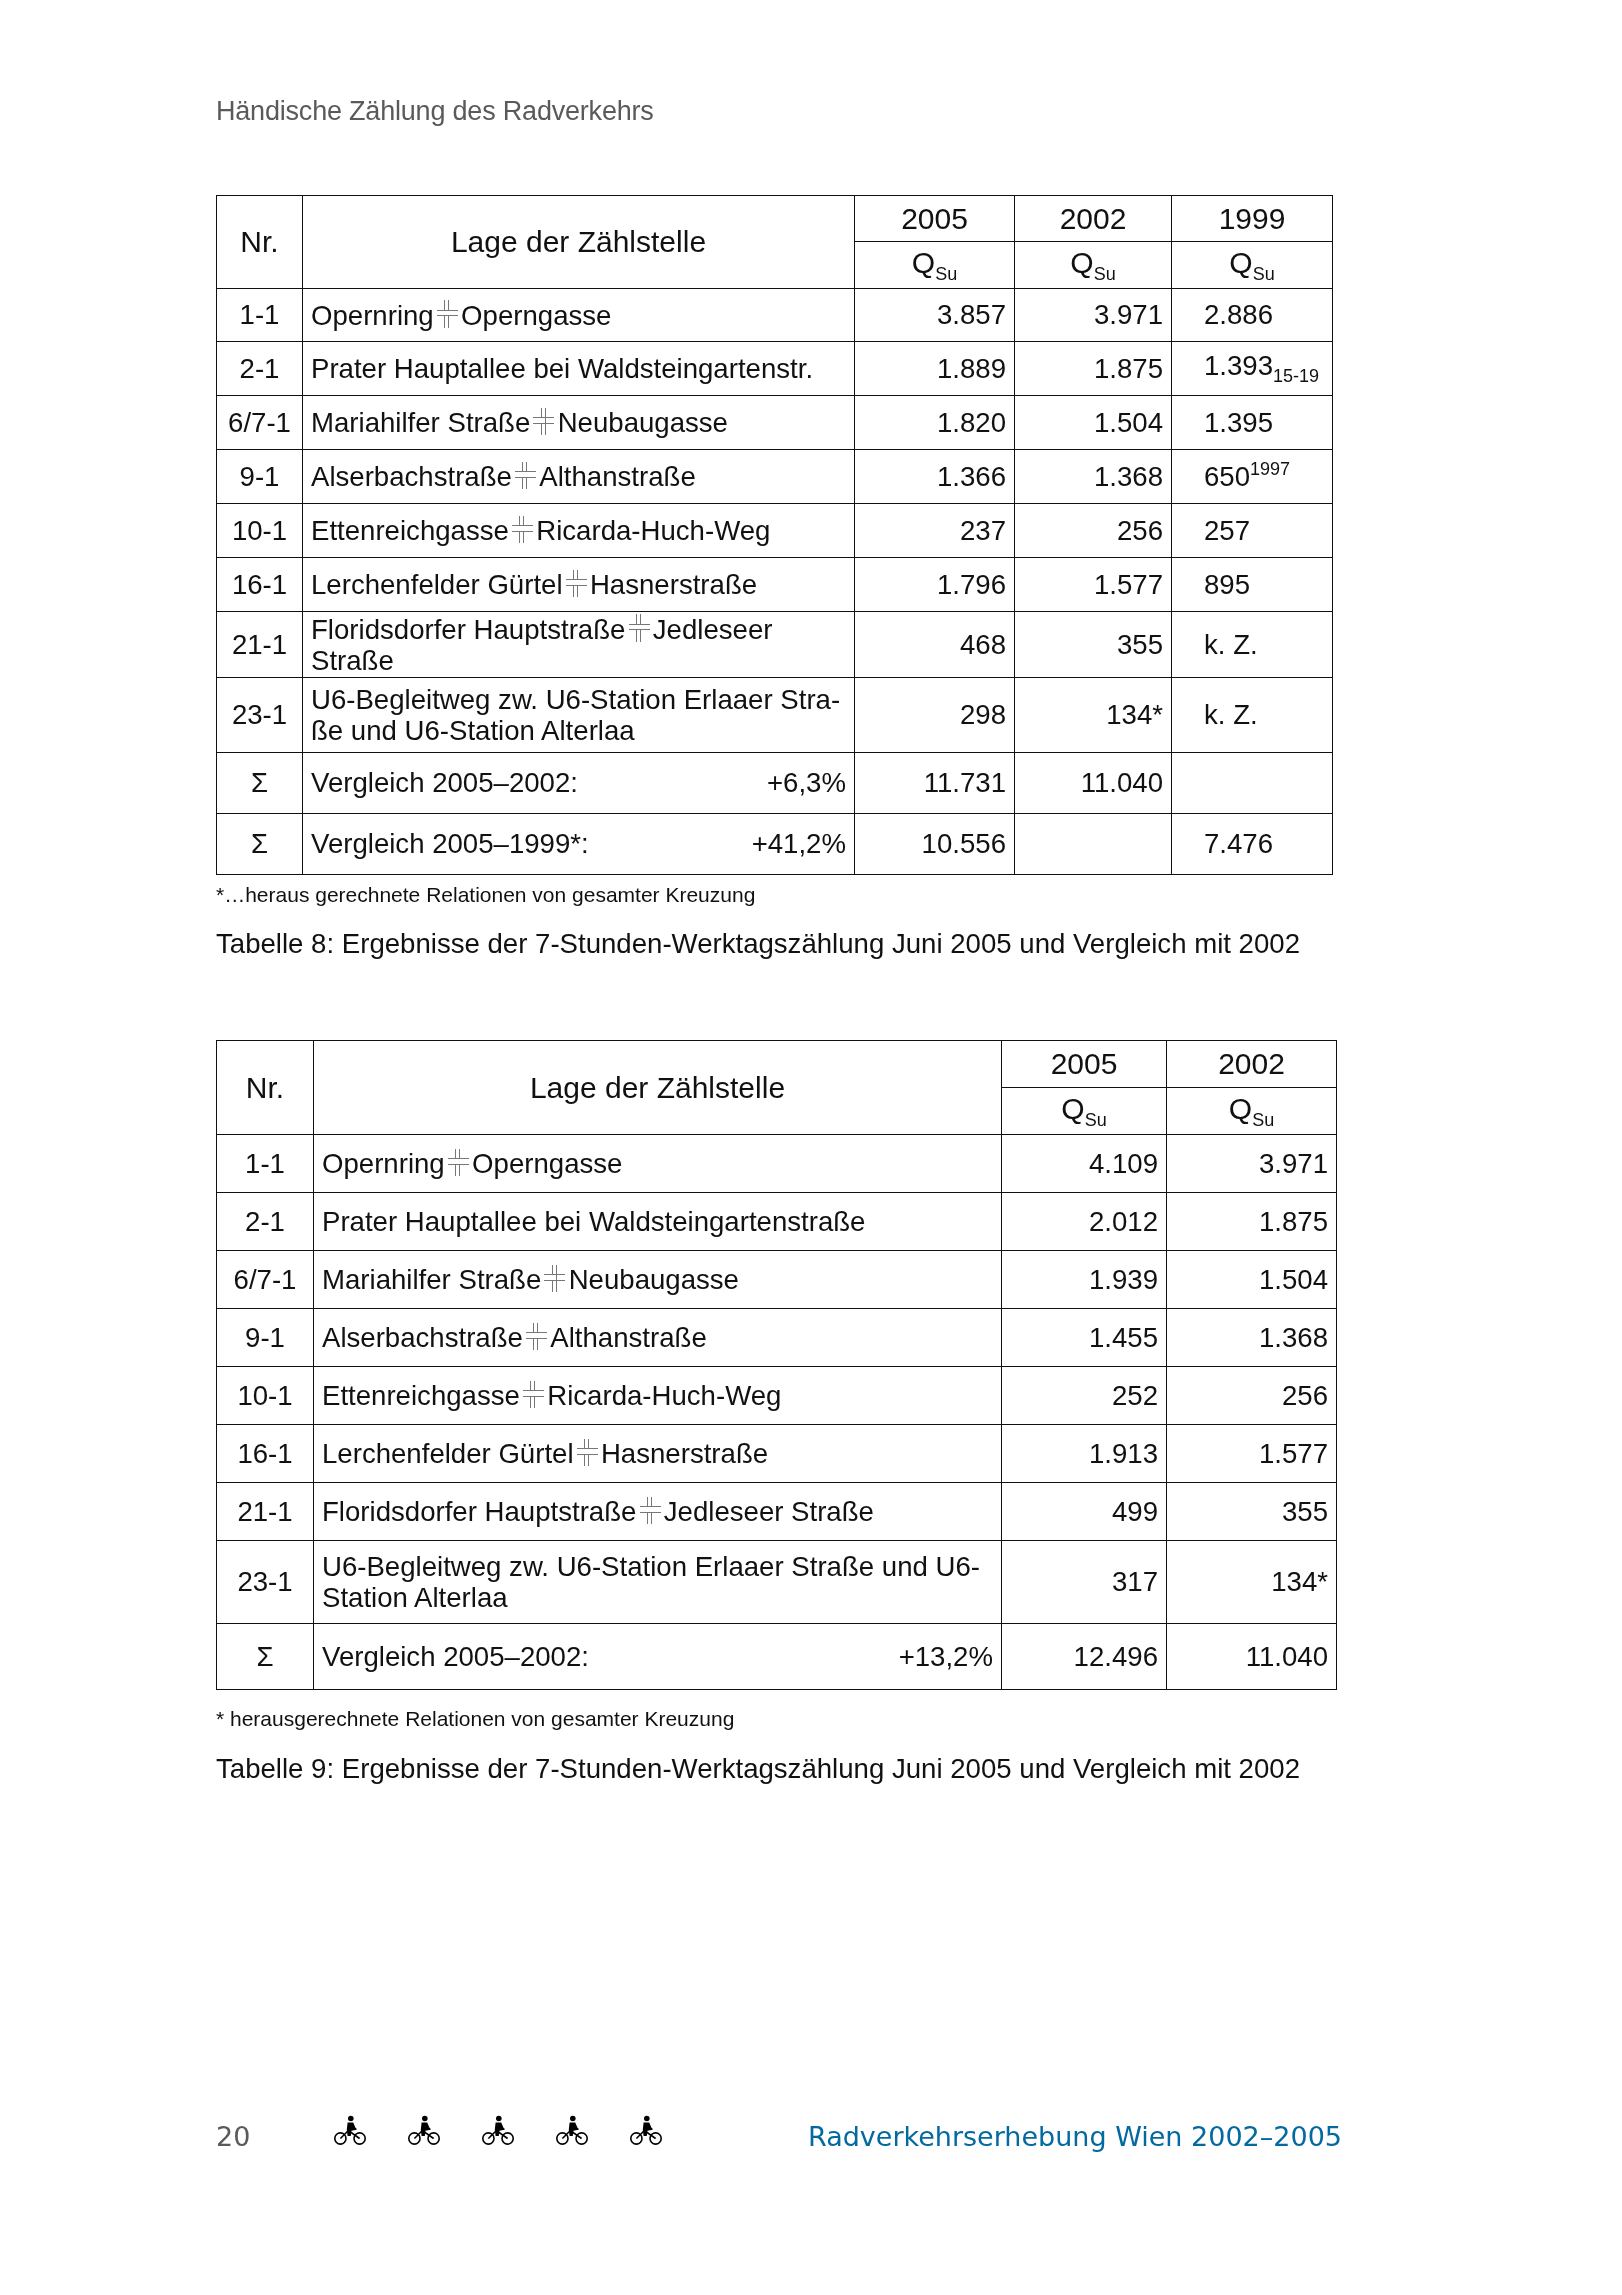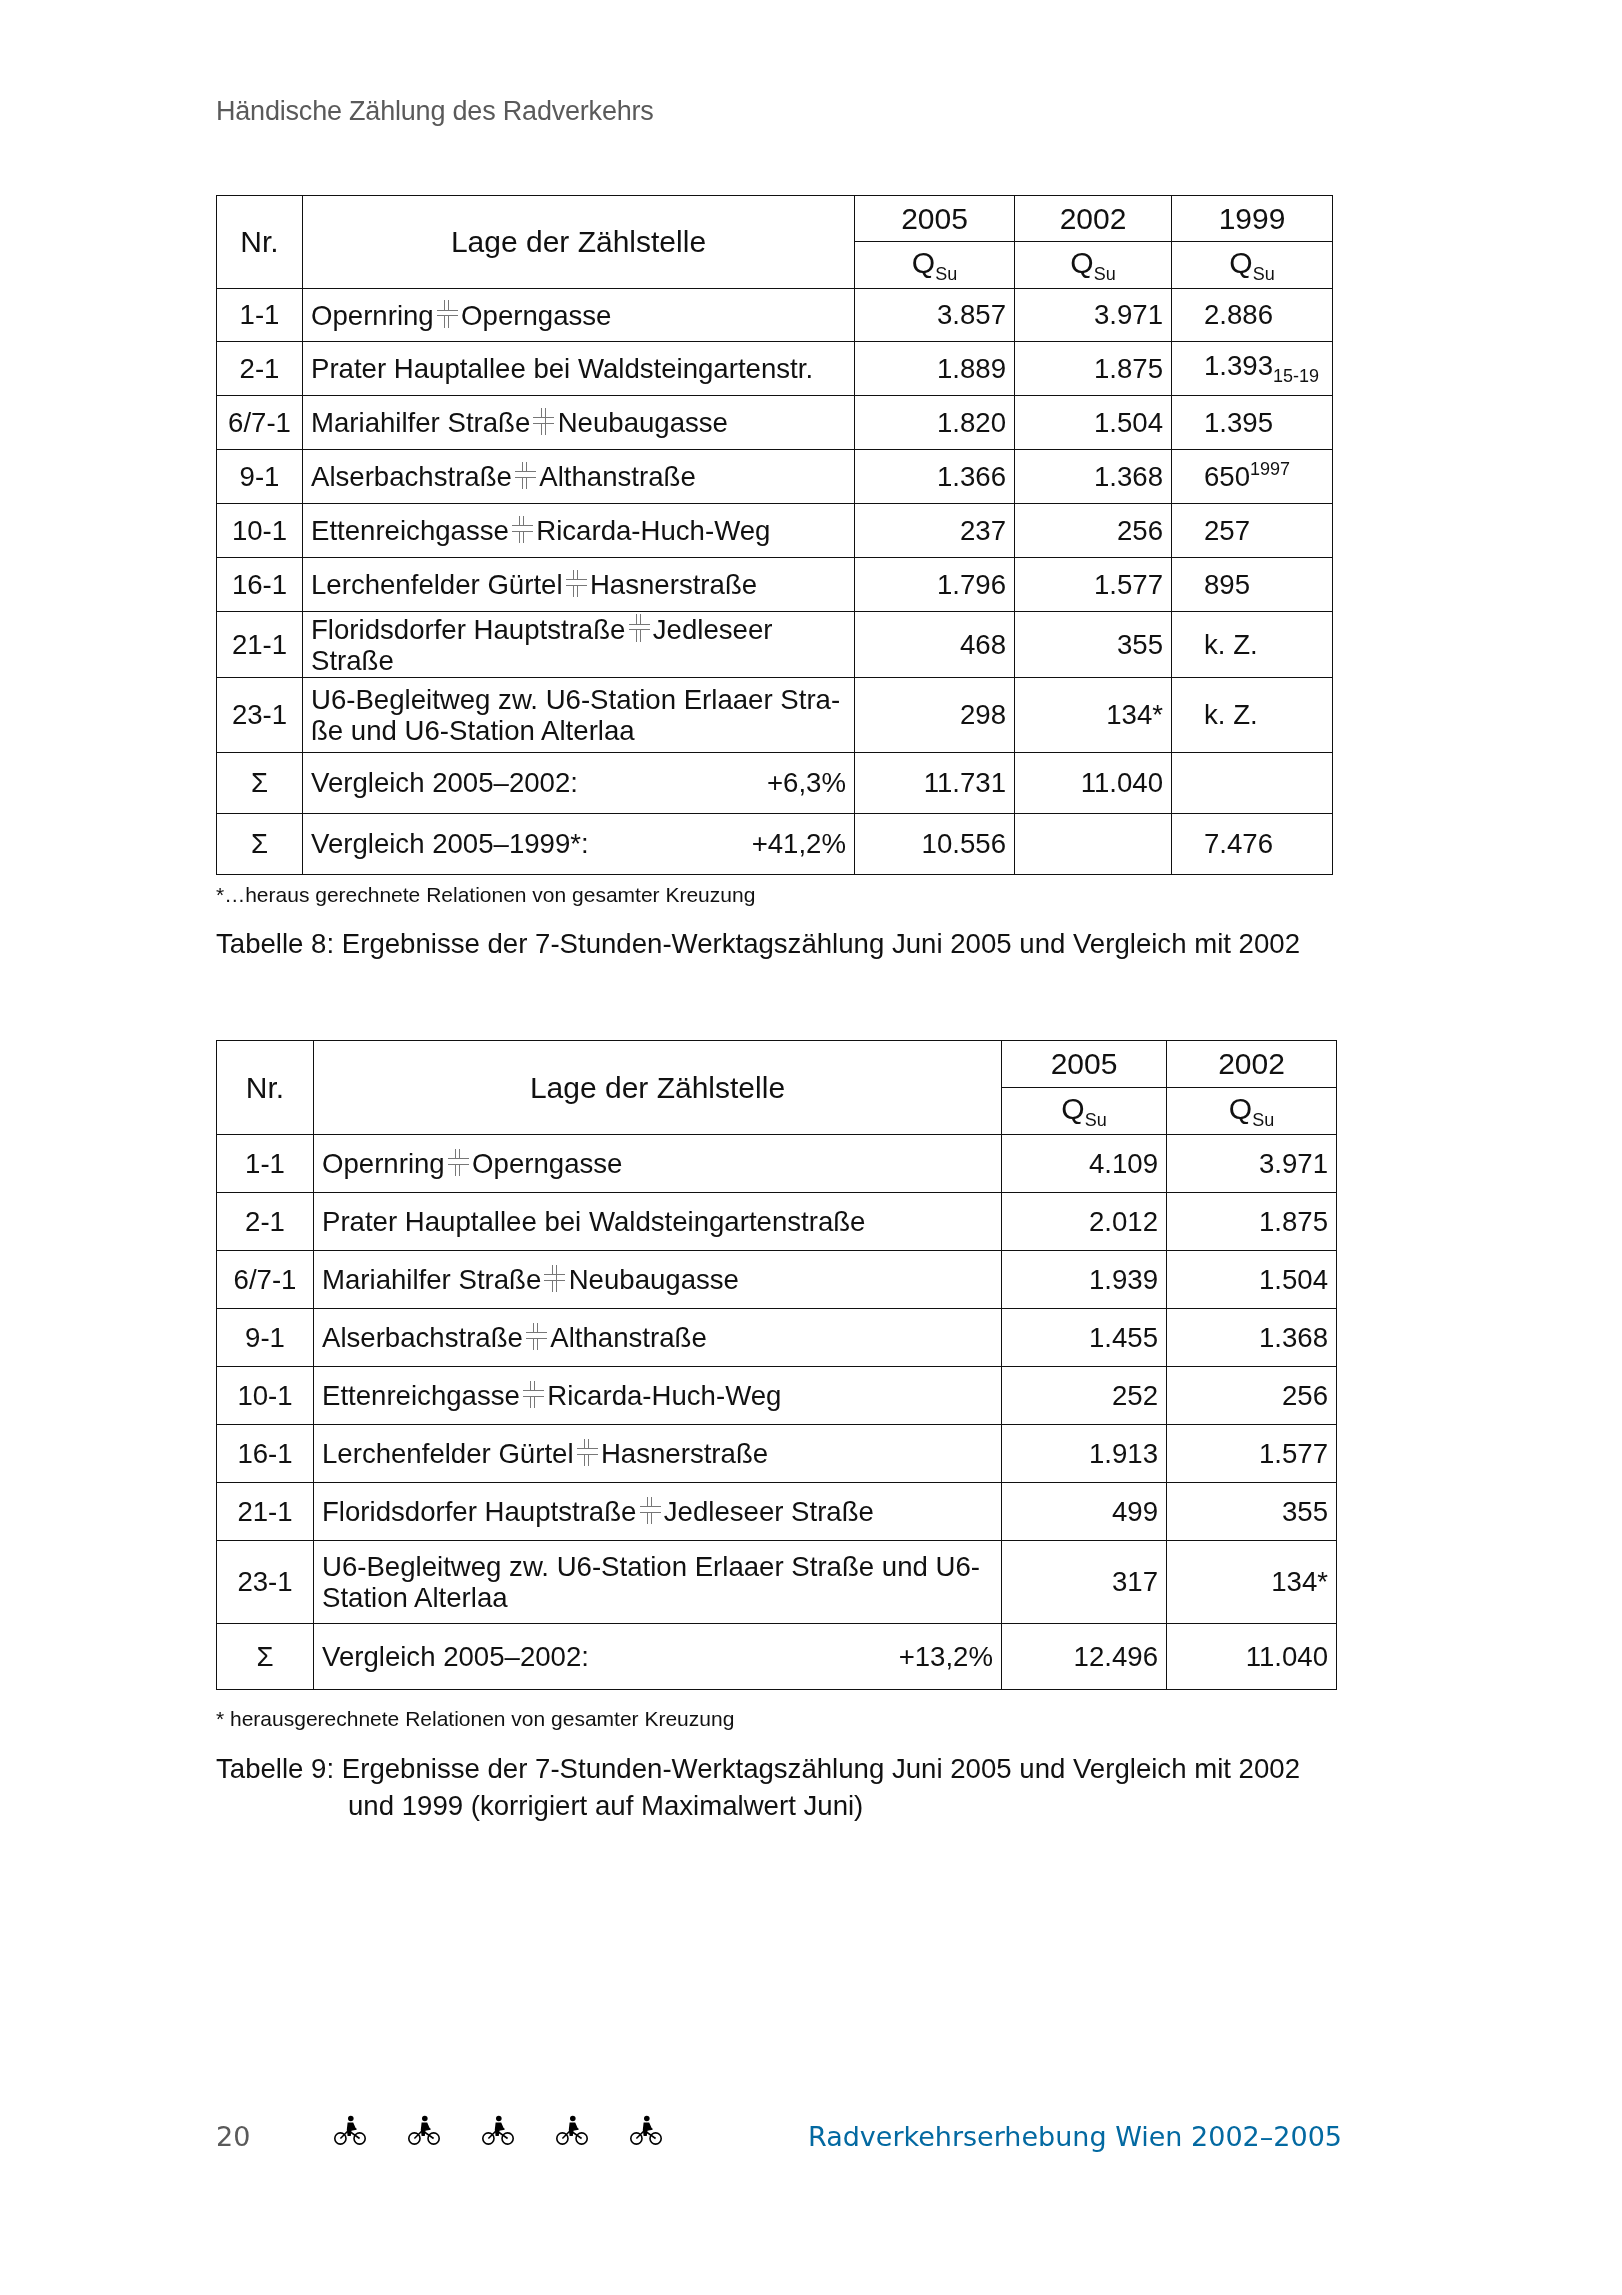--- a/index.html
+++ b/index.html
@@ -222,21 +222,20 @@
         </td>
     <td class="num bold">12.496</td>
     <td class="num bold">11.040</td>
   </tr>
 </tbody>
   </table>
 
 <div class="footnote" style="top:1707px;">* herausgerechnete Relationen von gesamter Kreuzung</div>
 <div class="caption" style="top:1750px;">
   <span>Tabelle 9:</span> <span>Ergebnisse der 7-Stunden-Werktagszählung Juni 2005 und Vergleich mit 2002</span>
-  <span class="cap-indent">und 1999 (korrigiert auf Maximalwert Juni)</span>
 </div>
 
 <div class="footer-page">20</div>
 <div class="bikes">
   <svg class="bike" viewBox="0 0 40 38">
       <circle cx="8" cy="29" r="7" fill="none" stroke="#000" stroke-width="2"></circle>
       <circle cx="32" cy="29" r="7" fill="none" stroke="#000" stroke-width="2"></circle>
       <circle cx="21" cy="4" r="3.5" fill="#000"></circle>
       <path d="M17 9 L24 9 L28 18 L22 17 L21 26 L17 26 L16 18 Z" fill="#000"></path>
       <path d="M8 29 L18 19 L32 29 M18 19 L28 17" stroke="#000" stroke-width="2" fill="none"></path>

